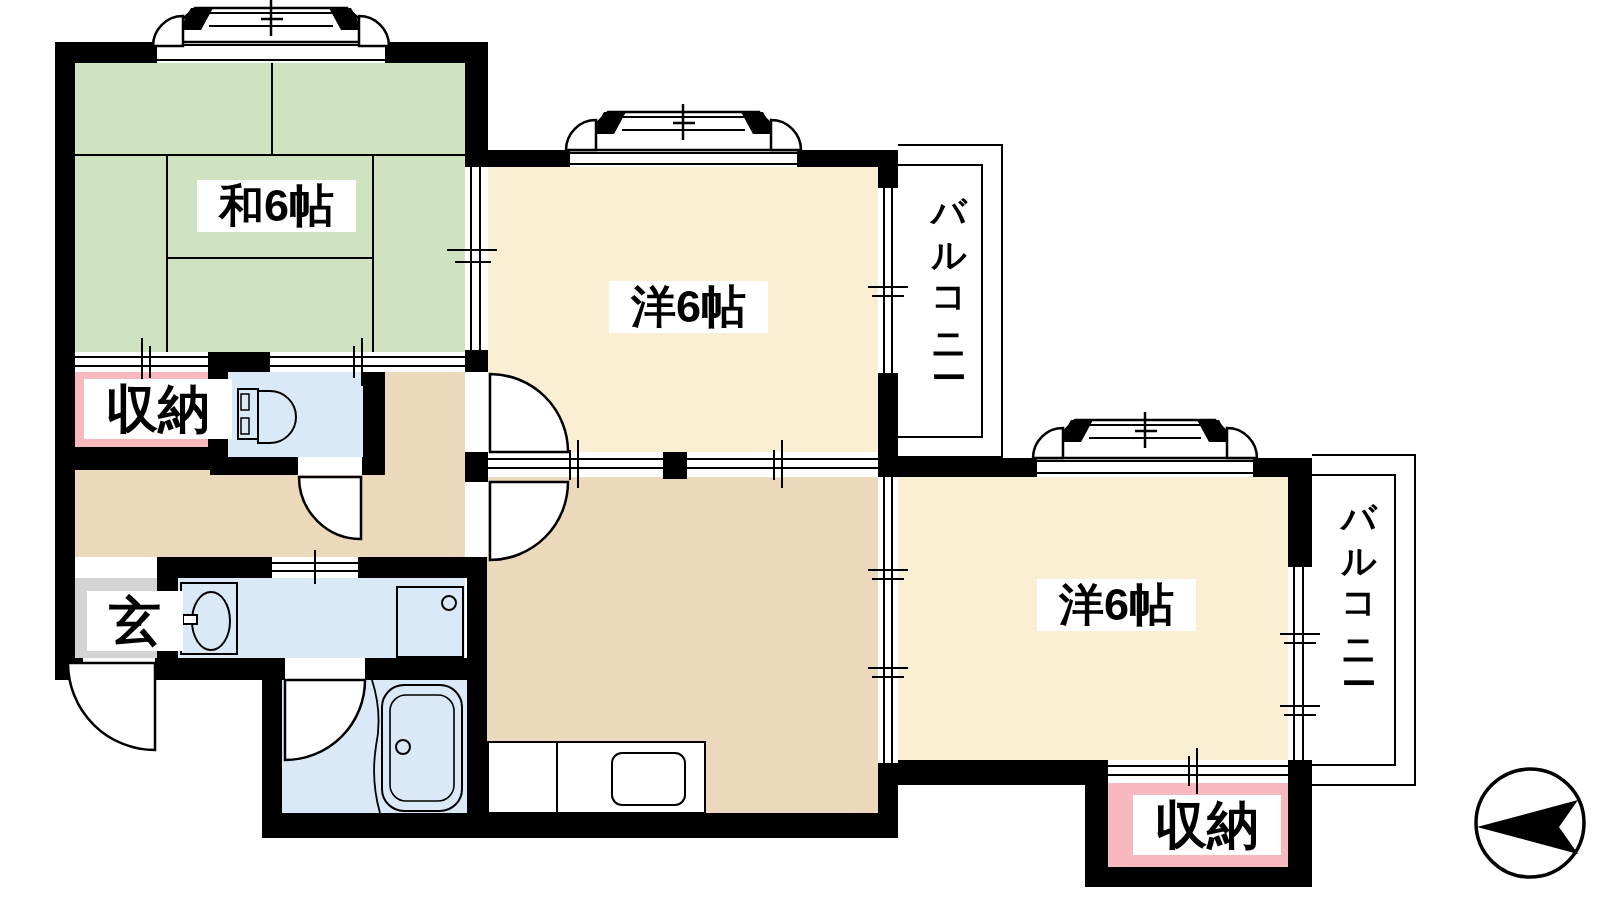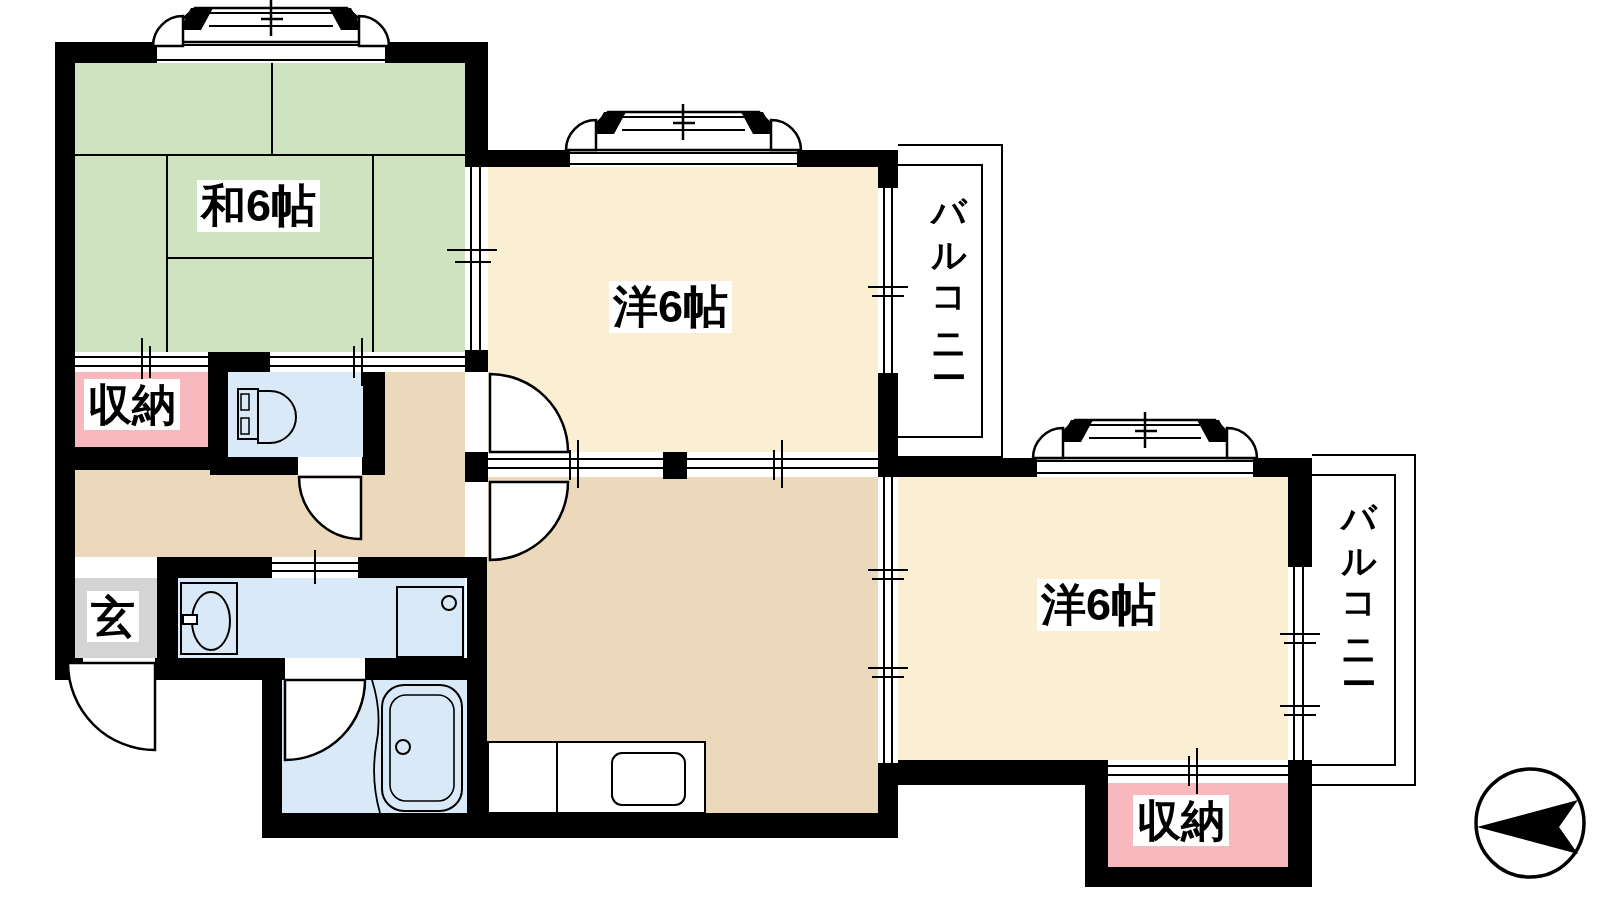--- a/index.html
+++ b/index.html
@@ -1,21 +1,21 @@
 <!DOCTYPE html>
 <html><head>
 <meta charset="utf-8">
 <style>
   html,body{margin:0;padding:0;background:#fff;}
   #plan{position:relative;width:1600px;height:900px;background:#fff;overflow:hidden;
         font-family:"Liberation Sans","DejaVu Sans",sans-serif;}
   #plan svg{position:absolute;left:0;top:0;}
   .room-label{position:absolute;background:#fff;color:#000;font-weight:bold;
-              font-size:45px;line-height:1.12;padding:1px 4px;white-space:nowrap;}
-  .room-label.small{font-size:44px;}
+              font-size:45px;line-height:1.12;padding:1px 22px;white-space:nowrap;}
+  .room-label.small{font-size:52px;}
   .v-label{position:absolute;color:#000;font-weight:bold;font-size:35px;
            writing-mode:vertical-rl;text-orientation:upright;letter-spacing:7px;
            background:transparent;}
 </style>
 </head>
 <body>
 
 <div id="plan">
 <svg width="1600" height="900" viewBox="0 0 1600 900">
 

